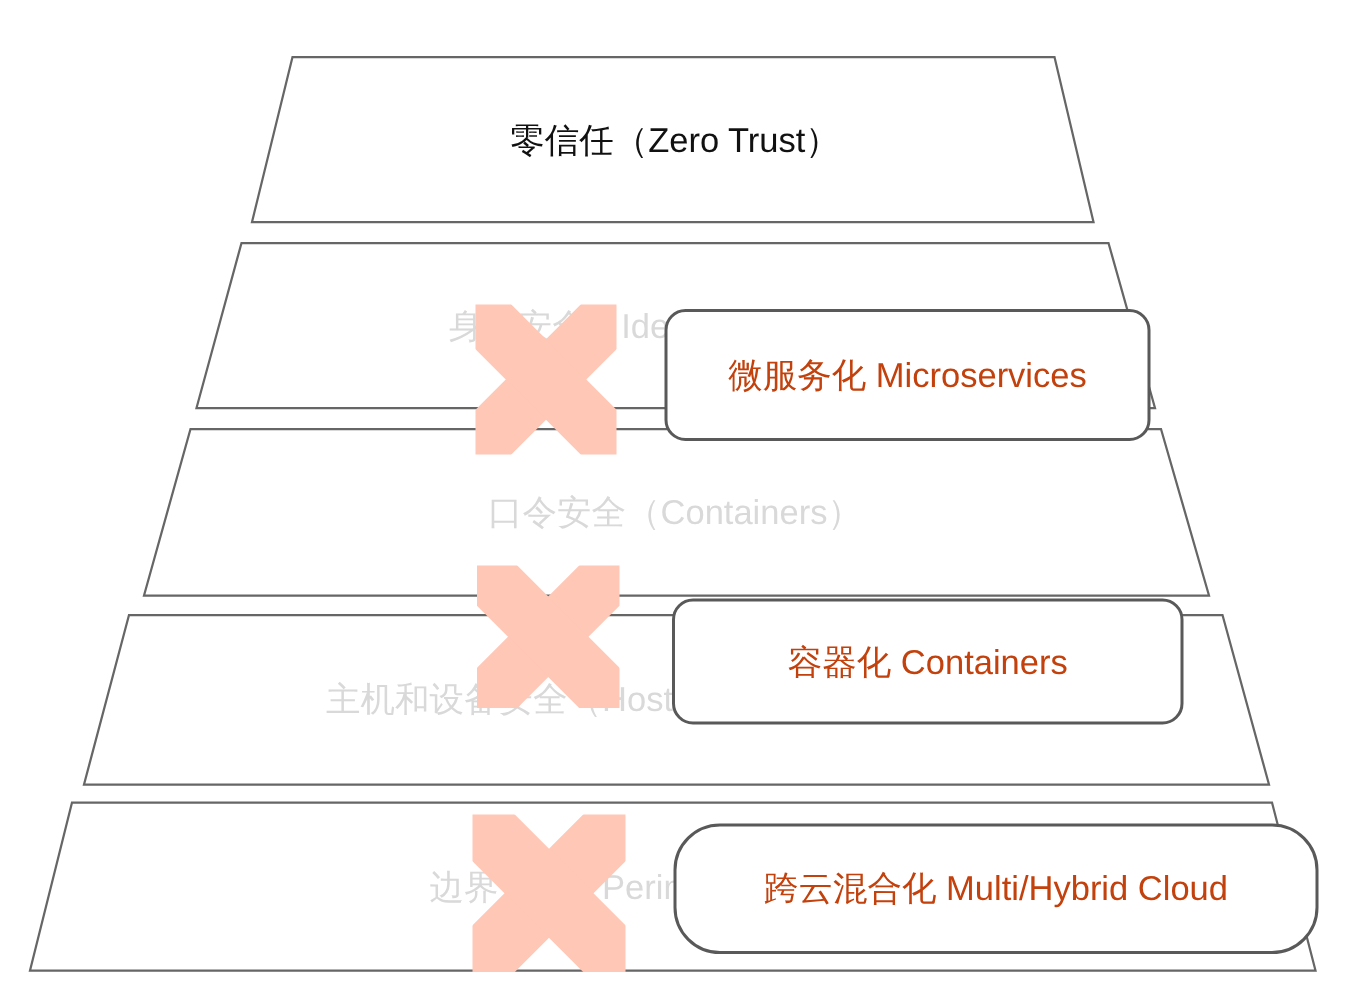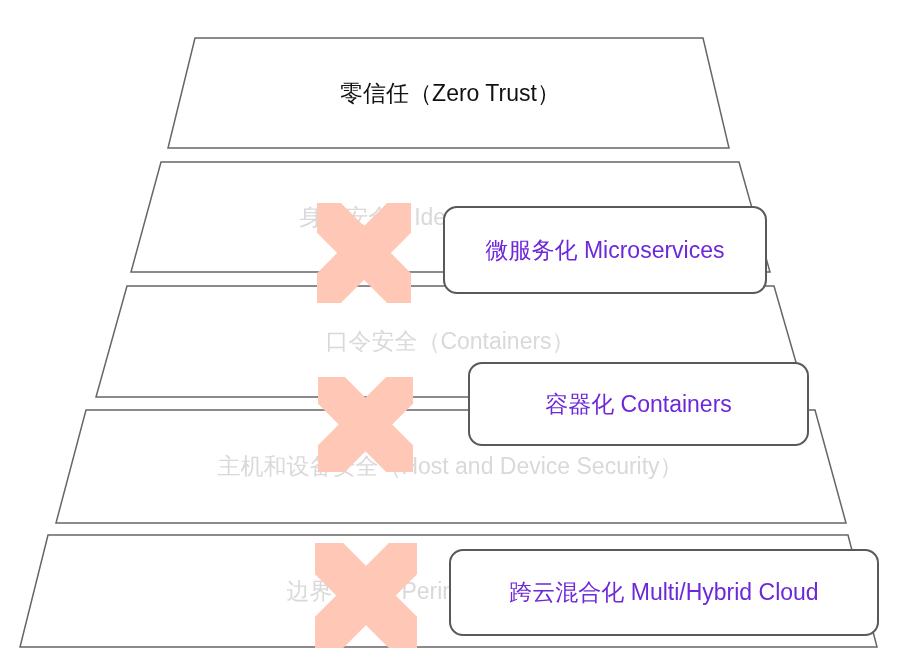--- a/index.html
+++ b/index.html
@@ -9,21 +9,21 @@
   .layer-label{
     position:absolute;left:0;width:900px;
     display:flex;align-items:center;justify-content:center;
     font-size:23px;color:#d9d9d9;white-space:nowrap;pointer-events:none;
   }
   .layer-label.active{color:#111111;}
   .x-mark{position:absolute;}
   .callout{
     position:absolute;background:#ffffff;border:2px solid #595959;border-radius:14px;
     display:flex;align-items:center;justify-content:center;
-    font-size:23px;color:#6d28d9;white-space:nowrap;
+    font-size:23px;color:#c2410c;white-space:nowrap;
   }
 </style>
 </head>
 <body>
 
 <div class="stage">
 
   <svg class="shapes" width="900" height="664" viewBox="0 0 900 664">
     <g fill="#ffffff" stroke="#666666" stroke-width="1.5">
       <polygon points="195,38 703,38 729,148 168,148"></polygon>
@@ -55,20 +55,20 @@
   <svg class="x-mark" style="left:315px;top:543px;" width="102" height="105" viewBox="0 0 102 105">
     <g fill="#FFC7B5">
       <rect x="30" y="-35" width="42" height="175" transform="rotate(45 51 52.5)"></rect>
       <rect x="30" y="-35" width="42" height="175" transform="rotate(-45 51 52.5)"></rect>
     </g>
   </svg>
 
   <div class="callout" style="left:443px;top:206px;width:320px;height:84px;">
     <span>微服务化 Microservices</span>
   </div>
-  <div class="callout" style="left:448px;top:362px;width:337px;height:80px;margin-left:20px;">
+  <div class="callout" style="left:448px;top:399px;width:337px;height:80px;">
     <span>容器化 Containers</span>
   </div>
-  <div class="callout" style="left:449px;top:549px;width:426px;height:83px;">
+  <div class="callout" style="left:449px;top:549px;width:426px;height:83px;border-radius:31px;">
     <span>跨云混合化 Multi/Hybrid Cloud</span>
   </div>
 
 </div>
 
 </body></html>

